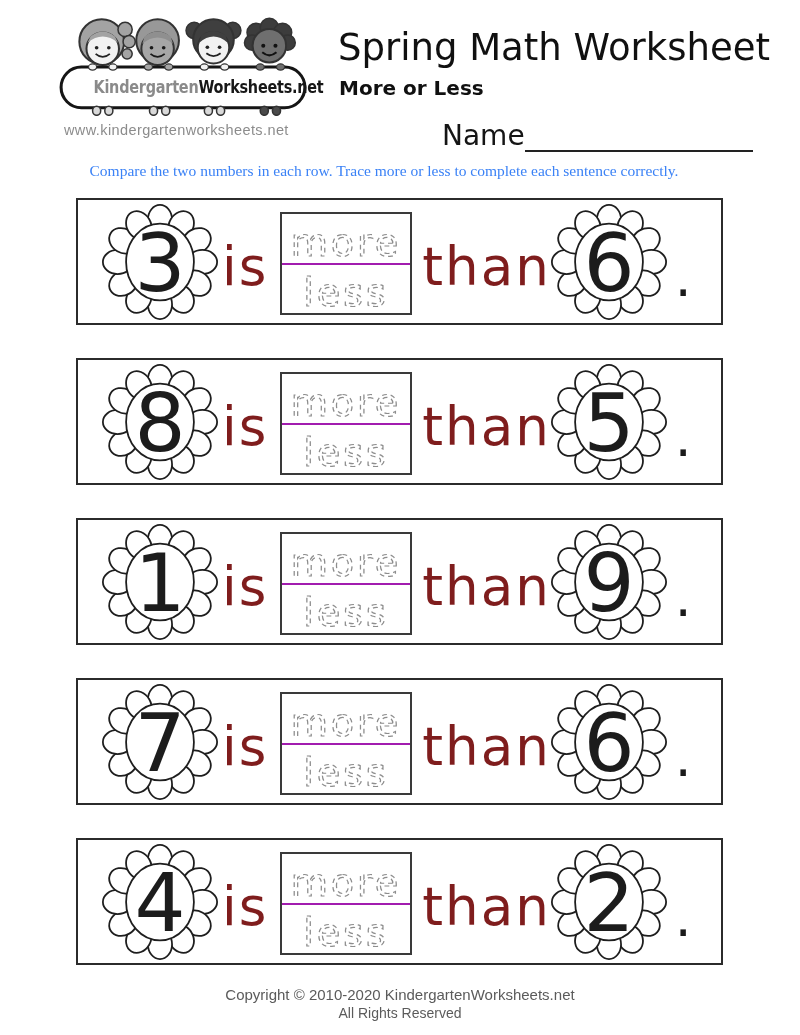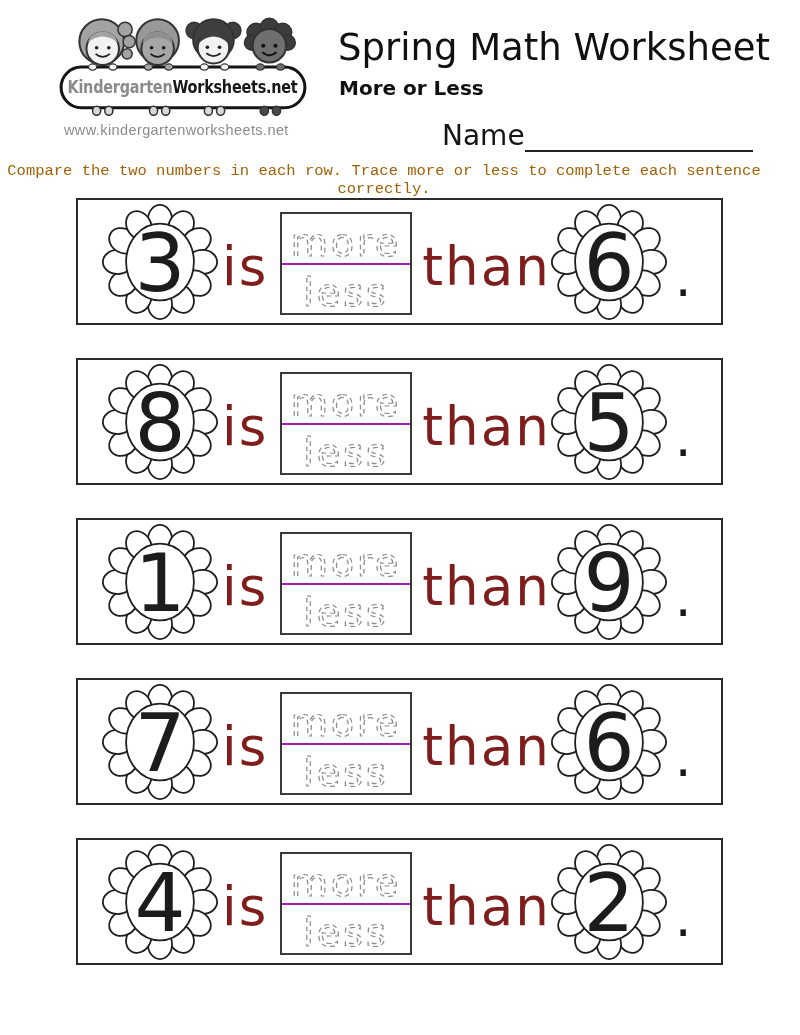--- a/index.html
+++ b/index.html
@@ -3,36 +3,36 @@
 <meta charset="utf-8">
 <style>
   html,body{margin:0;padding:0;background:#ffffff;}
   body{width:800px;height:1035px;overflow:hidden;font-family:"DejaVu Sans",sans-serif;}
   .page{position:relative;width:800px;height:1035px;background:#fff;}
 
   
   .logo{position:absolute;left:56px;top:14px;width:254px;height:102px;}
   .logo-art{width:254px;height:102px;display:block;}
   .brand{position:absolute;left:5px;top:53px;width:242px;height:38px;
-         display:flex;align-items:center;justify-content:center;white-space:nowrap;}
+         display:flex;align-items:center;white-space:nowrap;}
   .brand-inner{display:inline-block;transform:scaleX(0.78);font-weight:bold;font-size:18.5px;letter-spacing:-0.3px;}
   .b1{color:#8a8a8a;}
   .b2{color:#171717;}
   .site-url{position:absolute;left:64px;top:122px;font-size:14.5px;color:#8c8c8c;
             letter-spacing:0.4px;font-family:"Liberation Sans",sans-serif;}
 
   
   .title{position:absolute;left:338px;top:26px;margin:0;font-size:37px;font-weight:normal;color:#101010;}
   .subtitle{position:absolute;left:339px;top:76px;margin:0;font-size:20px;font-weight:bold;color:#101010;}
   .name-line{position:absolute;left:442px;top:120px;display:flex;align-items:flex-end;}
   .name-label{font-size:28px;color:#151515;line-height:1.1;}
   .name-blank{display:inline-block;width:228px;height:30px;border-bottom:2.5px solid #222;}
 
   .instructions{position:absolute;left:0;top:162px;width:768px;margin:0;text-align:center;
-                font-size:15.5px;color:#a16207;font-family:Liberation Mono, monospace;}
+                font-size:15.5px;color:#3b82f6;font-family:Liberation Serif, serif;}
 
   
   .rows{position:absolute;left:76px;top:198px;width:647px;}
   .row{box-sizing:border-box;width:647px;height:127px;border:2px solid #2b2b2b;margin-bottom:33px;
        display:flex;align-items:center;padding-left:24px;background:#fff;}
   .flower{width:116px;height:116px;flex:0 0 auto;}
   .petal{fill:#fff;stroke:#1e1e1e;stroke-width:2;}
   .fcenter{fill:#fff;stroke:#1e1e1e;stroke-width:2;}
   .fnum{font-family:"DejaVu Sans",sans-serif;font-size:90px;fill:#1c1c1c;}
   .big-word{font-size:53px;color:#7f1d1d;letter-spacing:2px;transform:translateY(5px);flex:0 0 auto;}
@@ -410,13 +410,17 @@
             <ellipse class="petal" cx="65" cy="17.5" rx="13.5" ry="16.5" transform="rotate(300 65 65)"></ellipse>
             <ellipse class="petal" cx="65" cy="17.5" rx="13.5" ry="16.5" transform="rotate(330 65 65)"></ellipse>
           </g>
           <ellipse class="fcenter" cx="65" cy="65" rx="38" ry="43"></ellipse>
       <text class="fnum" x="65" y="97" text-anchor="middle">2</text>
     </svg>
     <span class="period">.</span>
   </div>
 </div>
 
+  <div class="footer">
+    <div class="f1">Copyright © 2010-2020 KindergartenWorksheets.net</div>
+    <div class="f2">All Rights Reserved</div>
+  </div>
 </div>
 
 </body></html>

